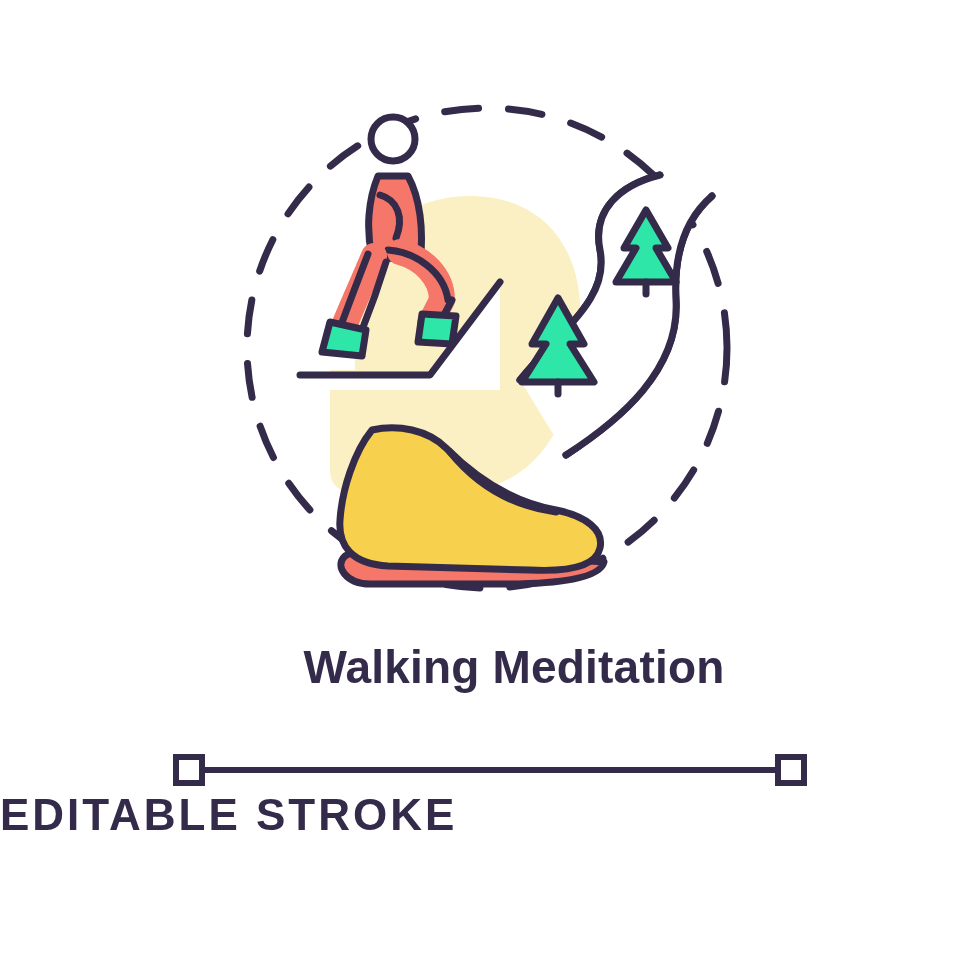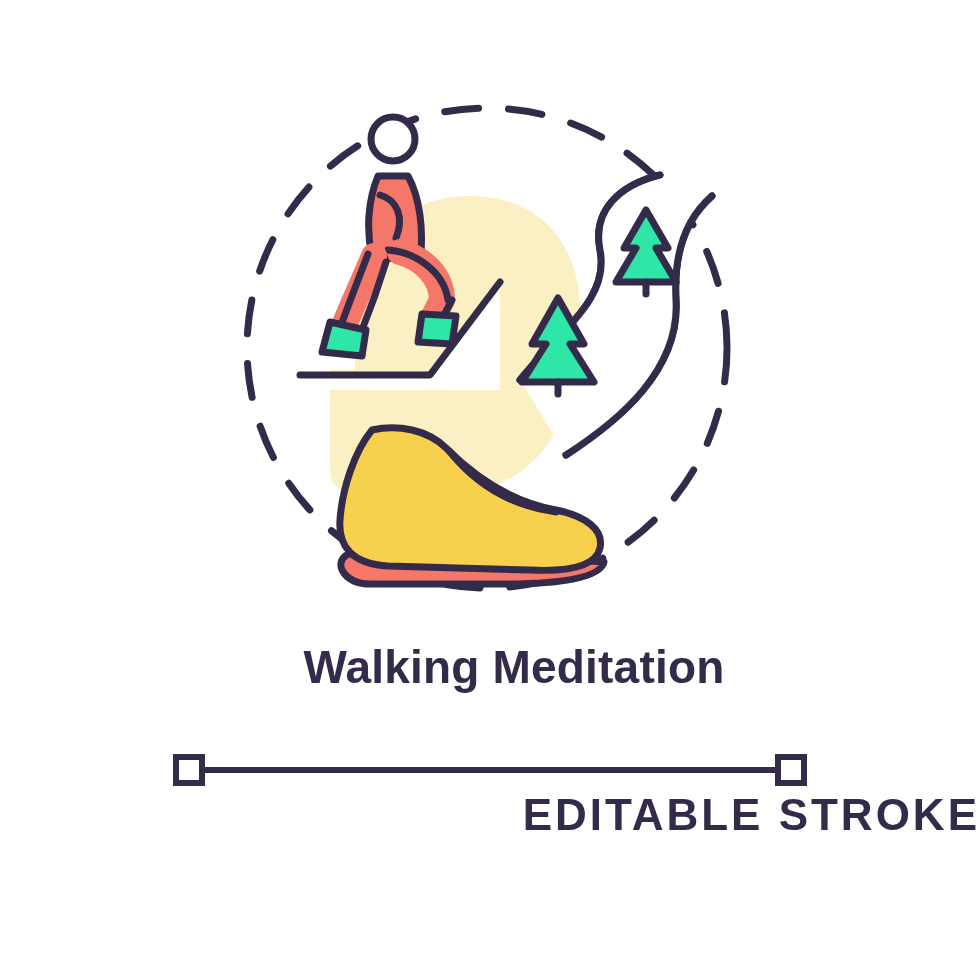--- a/index.html
+++ b/index.html
@@ -43,21 +43,21 @@
     left: 0;
     top: 735px;
     width: 980px;
     height: 70px;
   }
   .editable-stroke {
     position: absolute;
     left: 0;
     top: 790px;
     width: 980px;
-    text-align: right;
+    text-align: left;
     font-size: 44px;
     font-weight: bold;
     color: #342b4a;
     letter-spacing: 3px;
   }
 </style>
 </head>
 <body>
 
 <div class="page">

